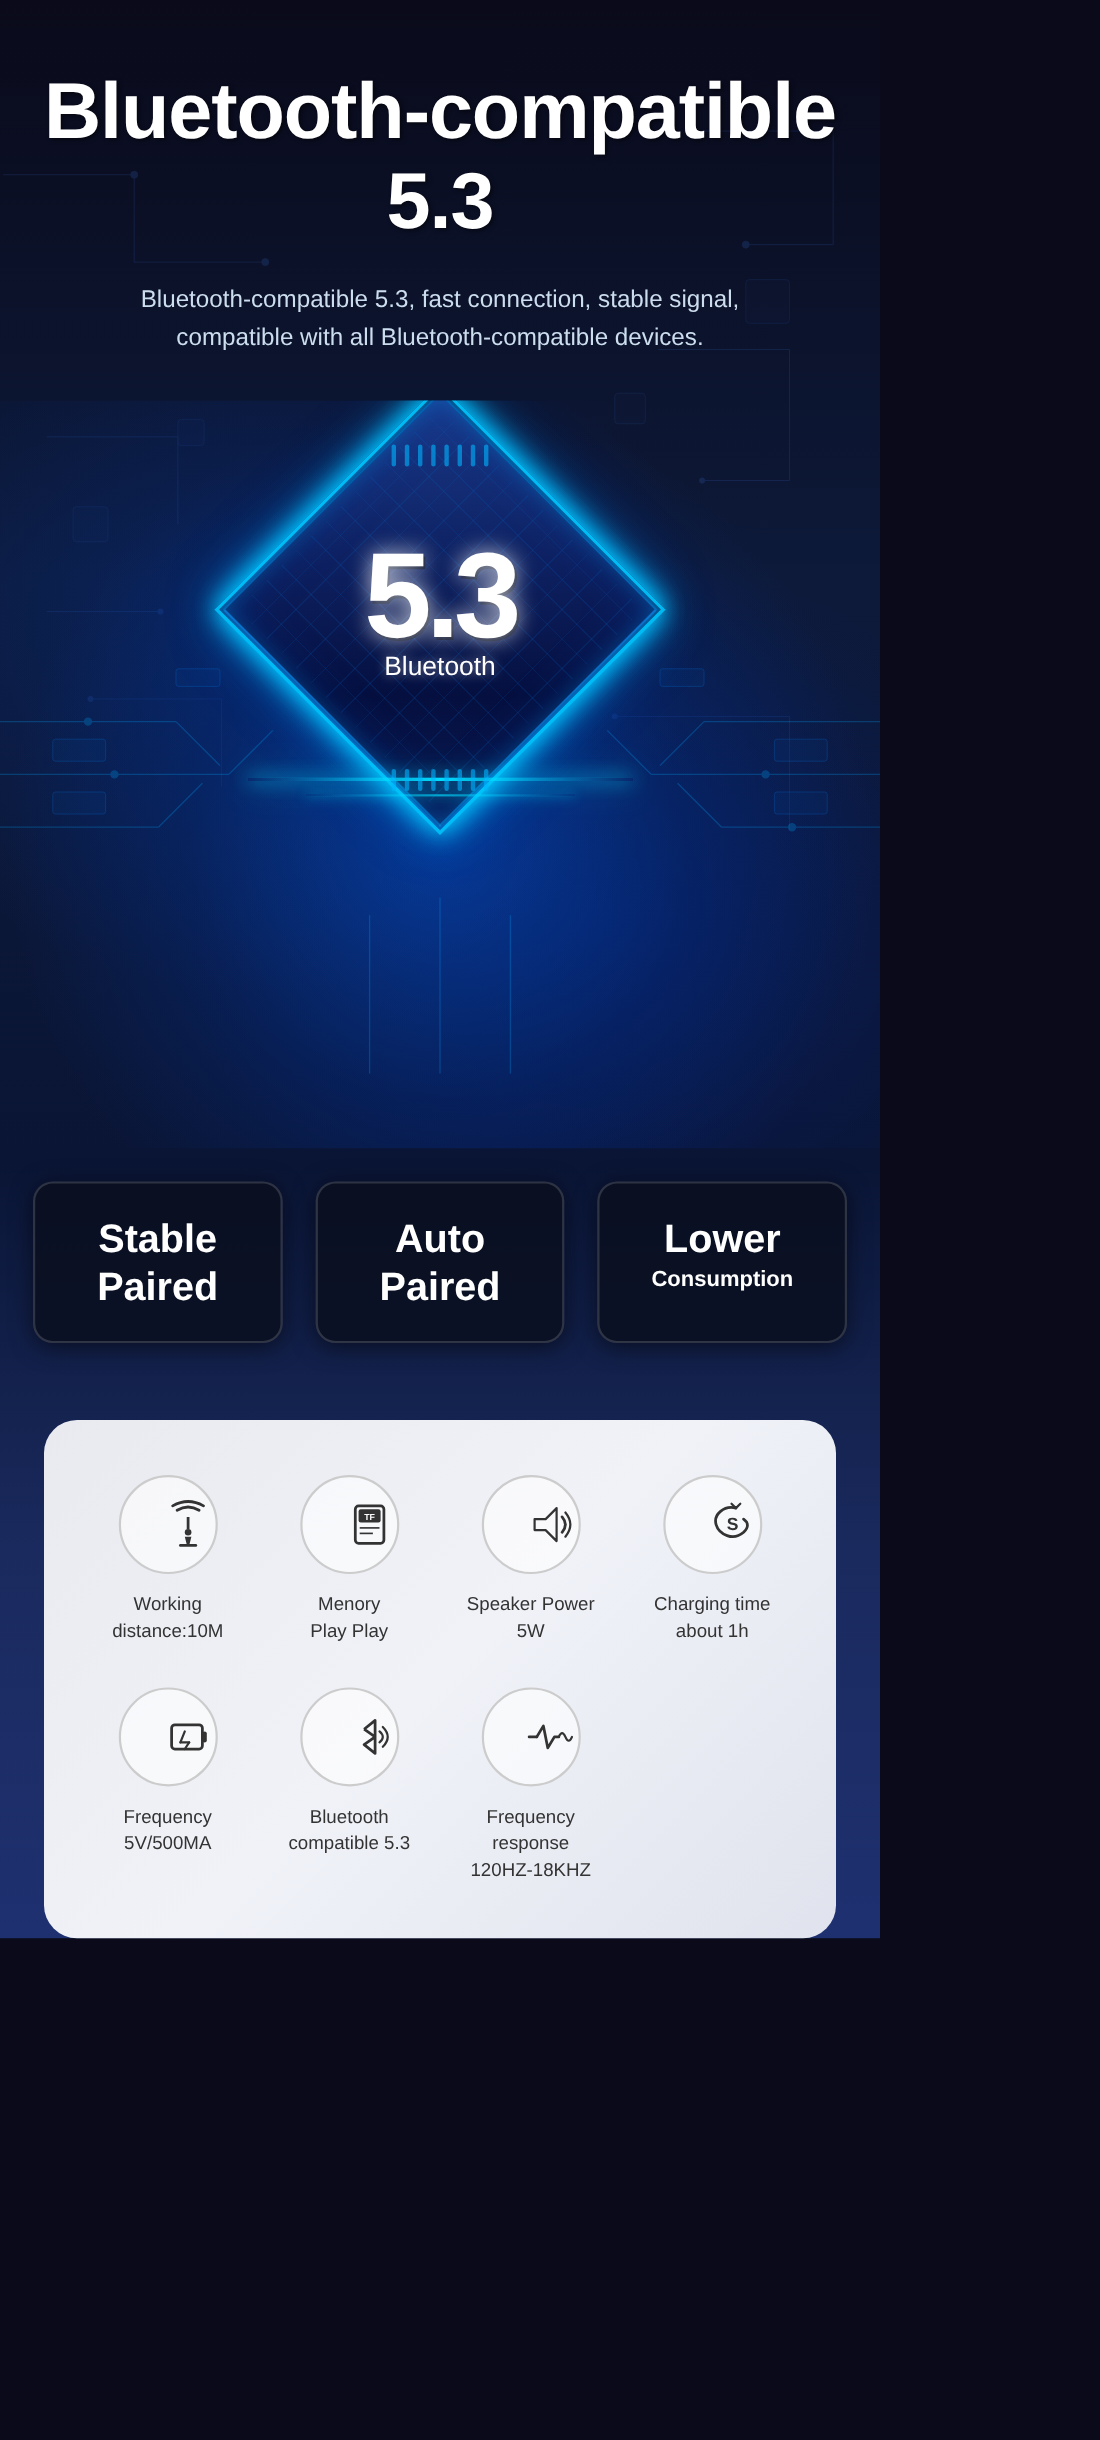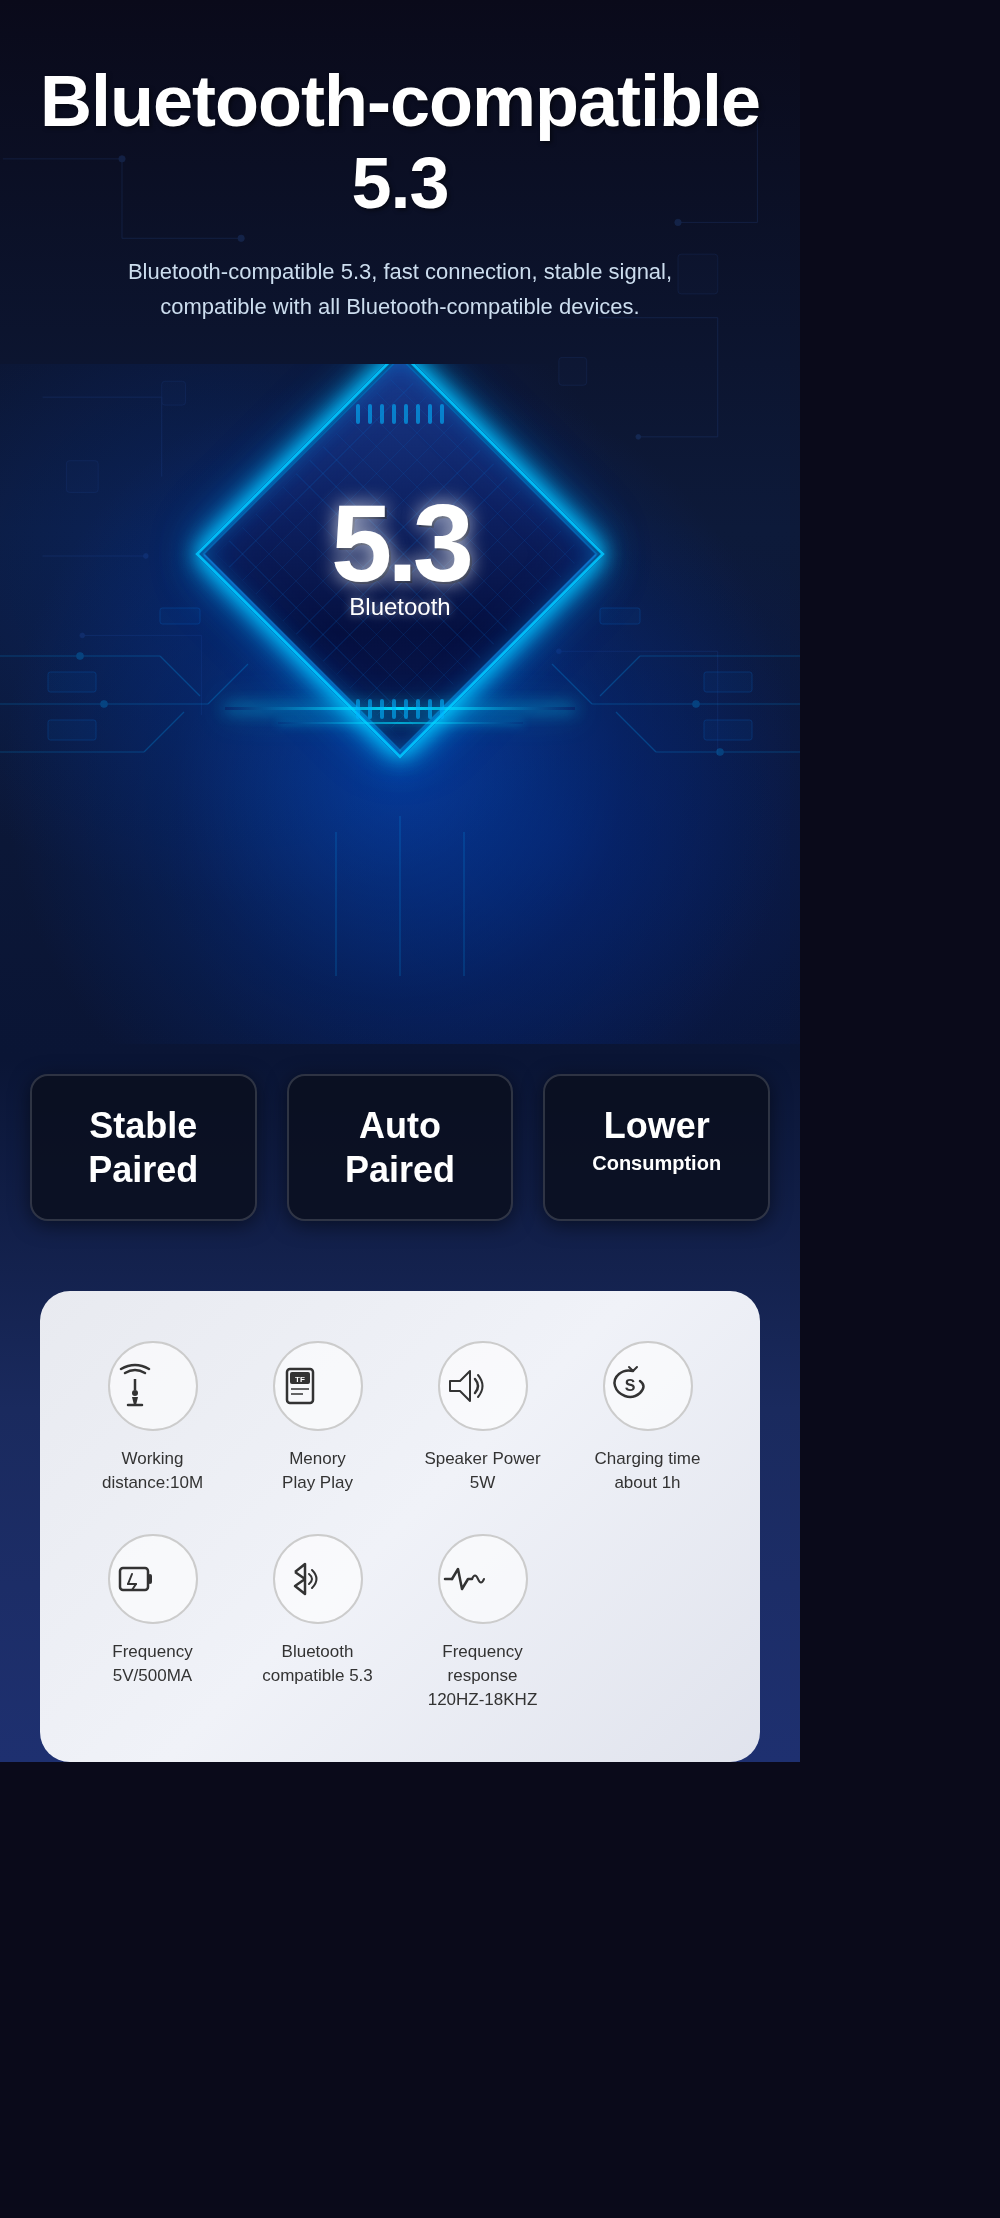--- a/index.html
+++ b/index.html
@@ -189,21 +189,21 @@
     }
 
     .spec-icon-circle {
       width: 90px;
       height: 90px;
       border-radius: 50%;
       border: 2px solid #ccc;
       background: rgba(255,255,255,0.6);
       display: flex;
       align-items: center;
-      justify-content: flex-start;
+      justify-content: flex-end;
       font-size: 36px;
       color: #333;
       text-decoration: underline;
     }
 
     .spec-label {
       font-size: 17px;
       color: #333;
       font-weight: 400;
       line-height: 1.4;

